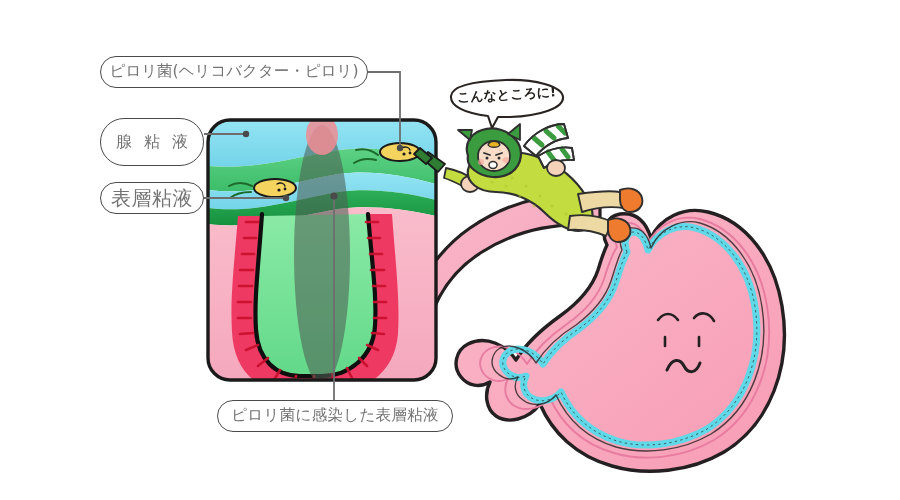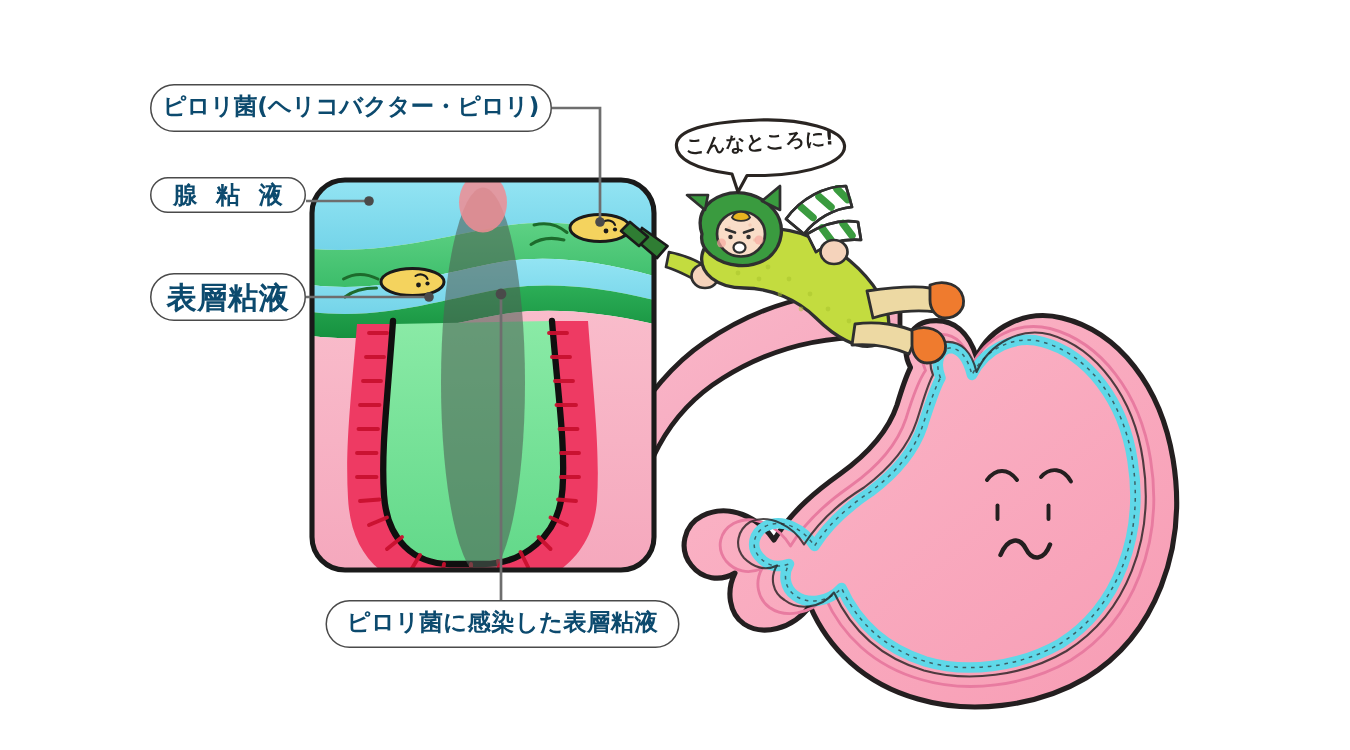--- a/index.html
+++ b/index.html
@@ -29,44 +29,44 @@
     height: 500px;
   }
 
   
   .label-pill {
     position: absolute;
     box-sizing: border-box;
     border: 1.6px solid #4a4a4a;
     border-radius: 999px;
     background: #ffffff;
-    color: #0c4a6e;
+    color: #737373;
     display: flex;
     align-items: center;
     justify-content: center;
     white-space: nowrap;
     font-family: "DejaVu Sans", "Liberation Sans", sans-serif;
-    font-weight: bold;
+    font-weight: normal;
     line-height: 1;
     z-index: 40;
   }
 
   #pill-pylori {
     left: 100px;
     top: 56px;
     width: 268px;
     height: 32px;
     font-size: 15.5px;
   }
 
   #pill-gland {
     left: 100px;
     top: 118px;
     width: 104px;
-    height: 24px;
+    height: 48px;
     font-size: 16px;
     letter-spacing: 3.5px;
     text-indent: 3.5px;
   }
 
   #pill-surface {
     left: 100px;
     top: 182px;
     width: 104px;
     height: 32px;

